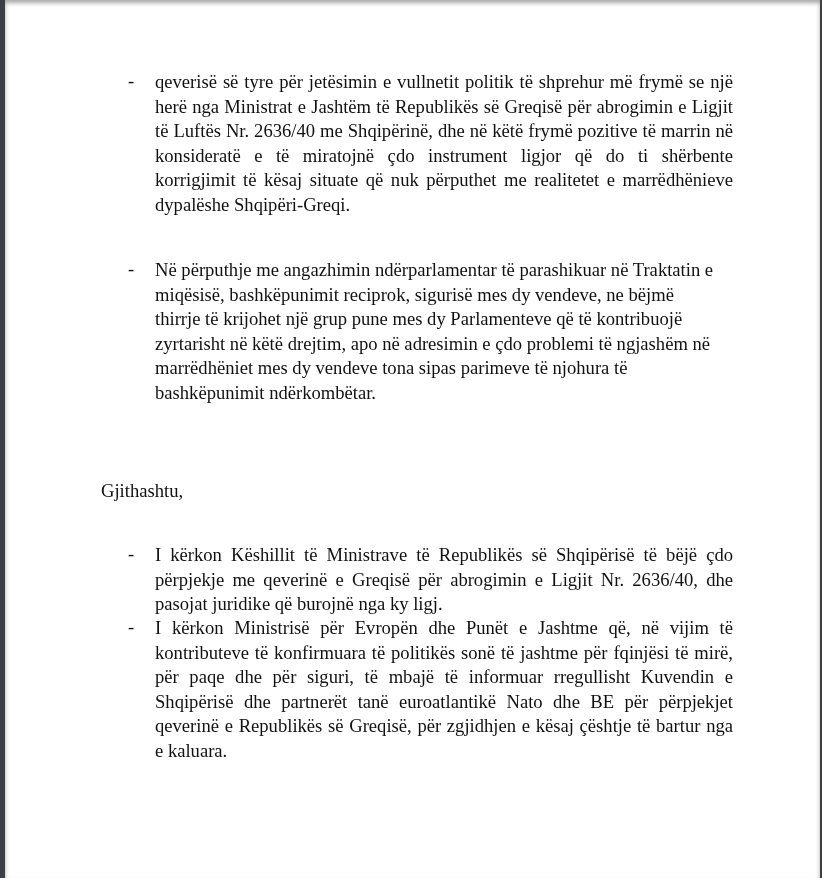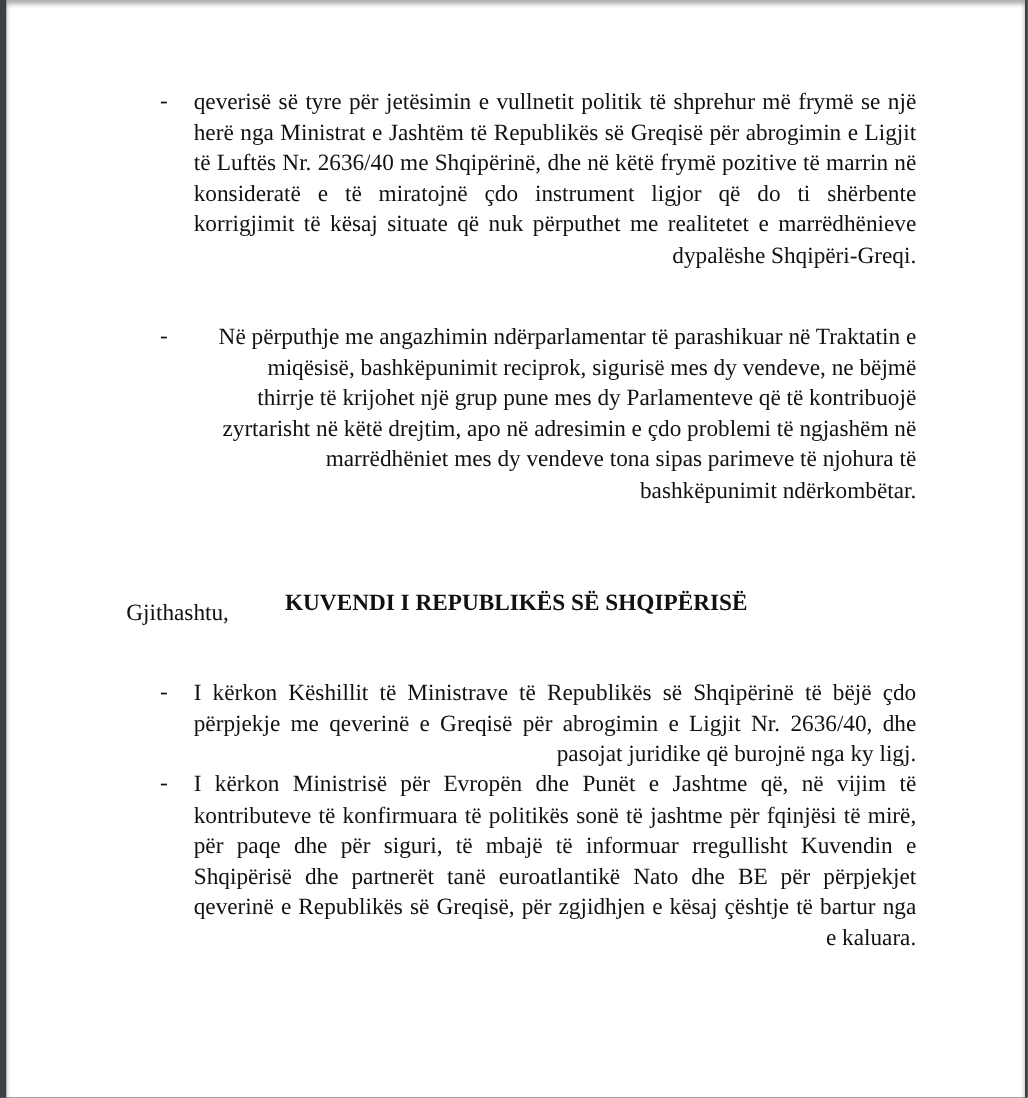--- a/index.html
+++ b/index.html
@@ -42,21 +42,21 @@
     font-size: 18.6px;
   }
   .just-line {
     display: block;
     text-align: justify;
     text-align-last: justify;
     white-space: normal;
   }
   .last-line {
     display: block;
-    text-align: right;
+    text-align: left;
     white-space: nowrap;
   }
   .salutation {
     position: absolute;
     left: 96px;
     top: 440px;
     font-size: 18.6px;
     margin-top: 40px;
   }
   .heading {
@@ -89,25 +89,24 @@
     <div class="para" style="top:258px;">
       <span class="last-line">Në përputhje me angazhimin ndërparlamentar të parashikuar në Traktatin e</span>
       <span class="last-line">miqësisë, bashkëpunimit reciprok, sigurisë mes dy vendeve, ne bëjmë</span>
       <span class="last-line">thirrje të krijohet një grup pune mes dy Parlamenteve që të kontribuojë</span>
       <span class="last-line">zyrtarisht në këtë drejtim, apo në adresimin e çdo problemi të ngjashëm në</span>
       <span class="last-line">marrëdhëniet mes dy vendeve tona sipas parimeve të njohura të</span>
       <span class="last-line">bashkëpunimit ndërkombëtar.</span>
     </div>
 
     <div class="salutation">Gjithashtu,</div>
-    <div class="heading">KUVENDI I REPUBLIKËS SË SHQIPËRISË</div>
 
     <span class="bullet" style="top:543px;">-</span>
     <div class="para" style="top:543px;">
-      <span class="just-line">I kërkon Këshillit të Ministrave të Republikës së Shqipërinë të bëjë çdo</span>
+      <span class="just-line">I kërkon Këshillit të Ministrave të Republikës së Shqipërisë të bëjë çdo</span>
       <span class="just-line">përpjekje me qeverinë e Greqisë për abrogimin e Ligjit Nr. 2636/40, dhe</span>
       <span class="last-line">pasojat juridike që burojnë nga ky ligj.</span>
     </div>
 
     <span class="bullet" style="top:616px;">-</span>
     <div class="para" style="top:616px;">
       <span class="just-line">I kërkon Ministrisë për Evropën dhe Punët e Jashtme që, në vijim të</span>
       <span class="just-line">kontributeve të konfirmuara të politikës sonë të jashtme për fqinjësi të mirë,</span>
       <span class="just-line">për paqe dhe për siguri, të mbajë të informuar rregullisht Kuvendin e</span>
       <span class="just-line">Shqipërisë dhe partnerët tanë euroatlantikë Nato dhe BE për përpjekjet</span>

